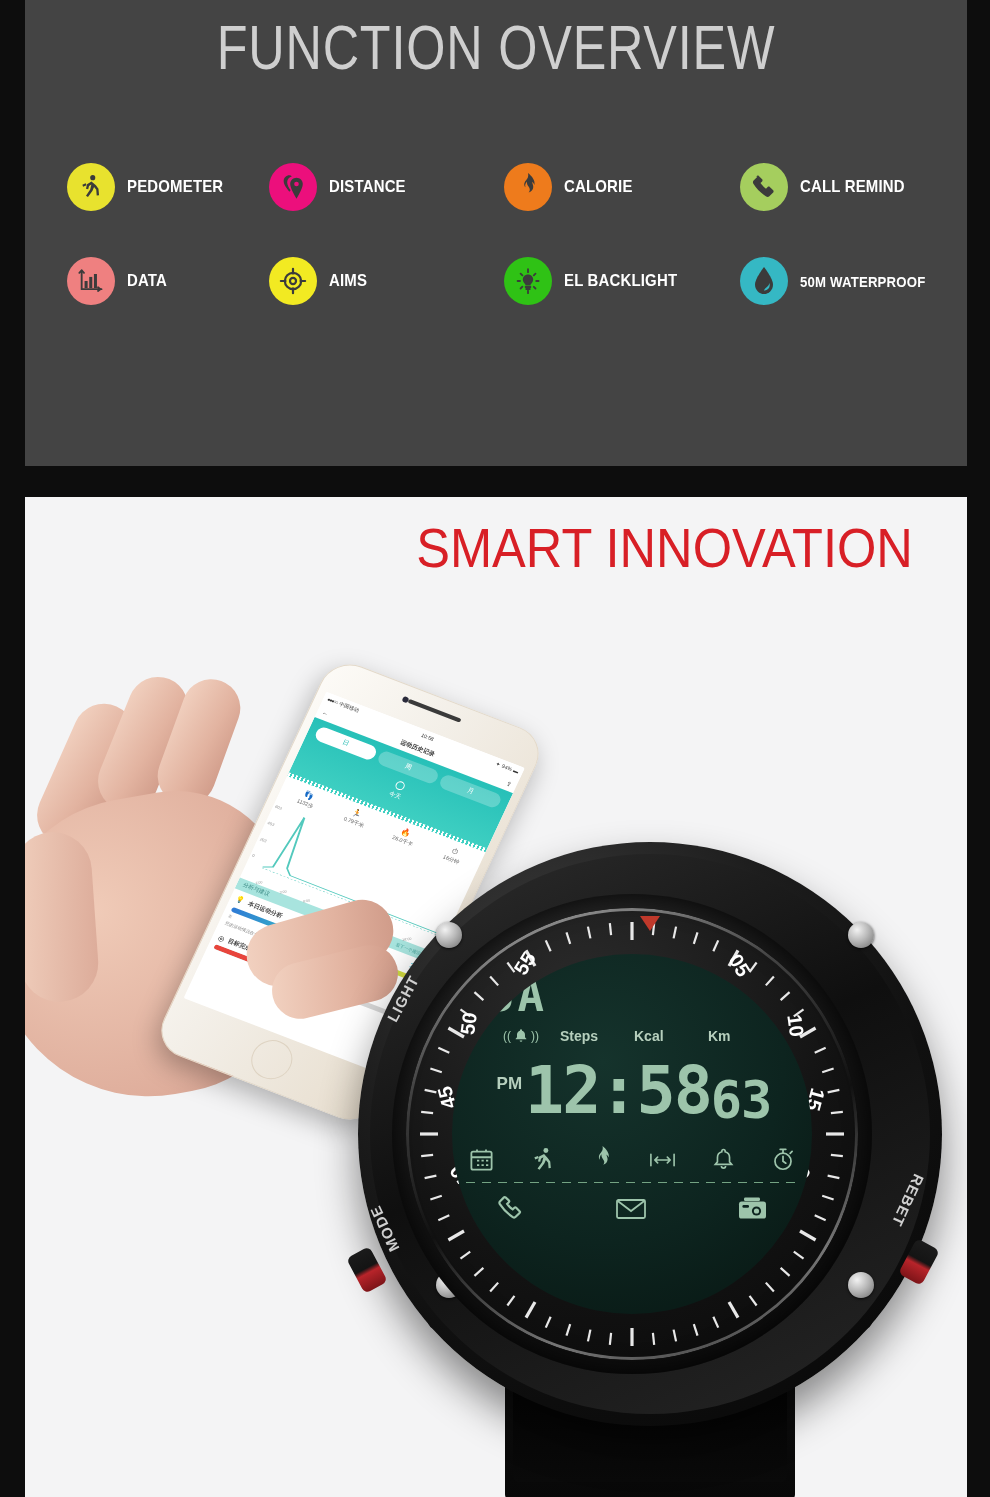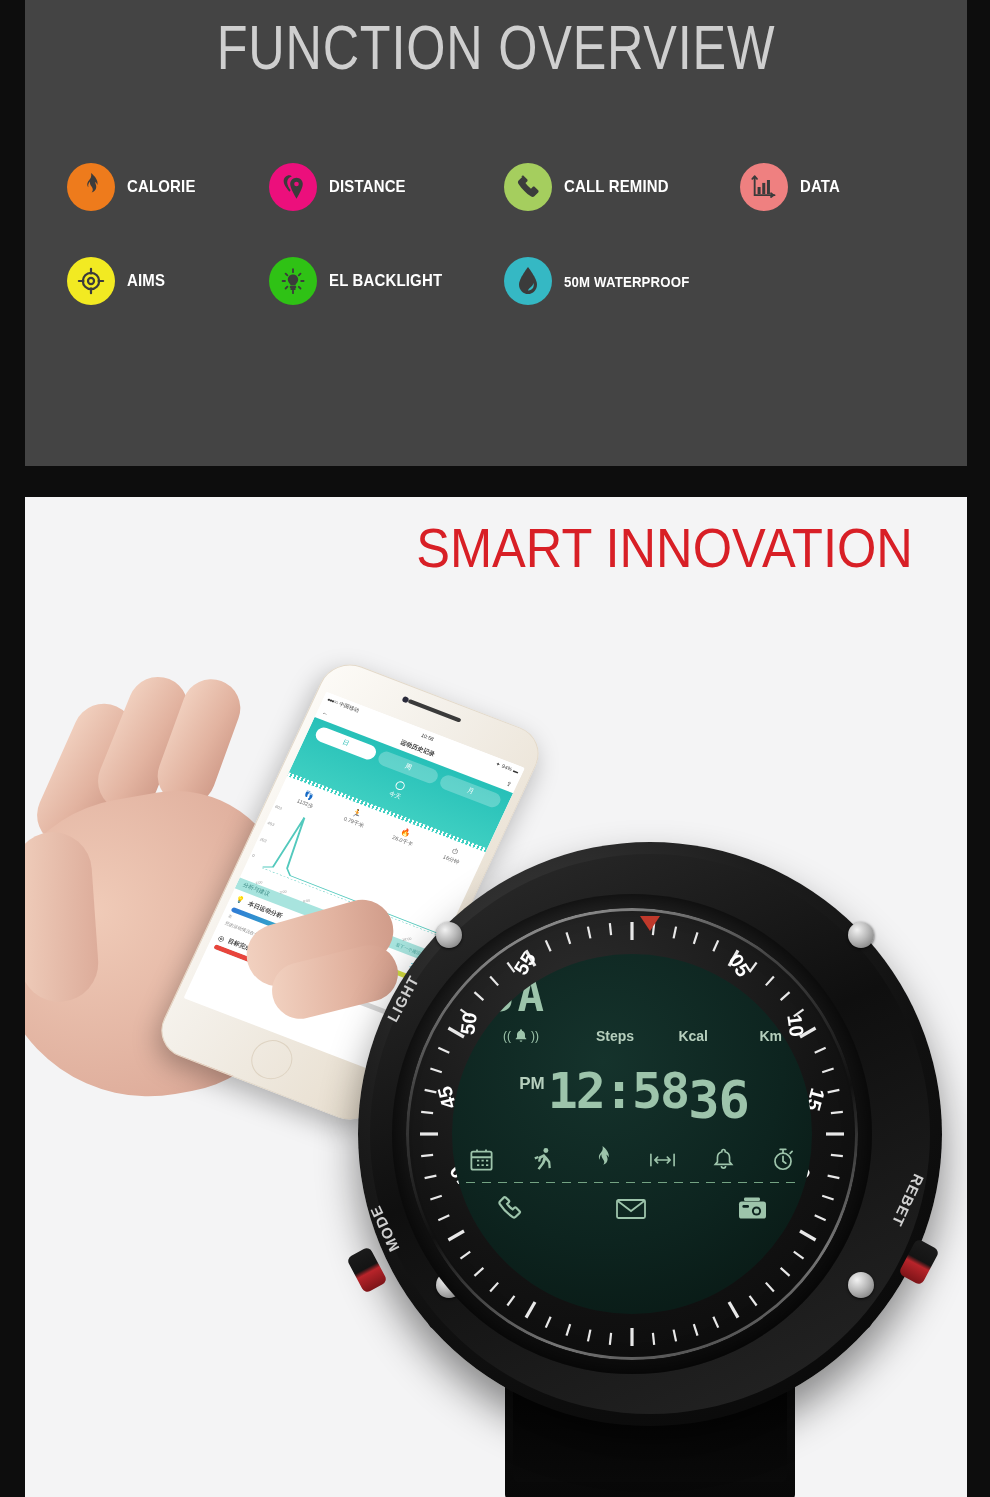--- a/index.html
+++ b/index.html
@@ -214,25 +214,25 @@
   #bt-row { position:absolute; left:2px; right:0; top:22px; display:flex;
             justify-content:flex-start; align-items:center; gap:0; }
   #bt-ic { width:34px; height:34px; border-radius:50%; background:#9dc4ab;
            display:flex; align-items:center; justify-content:center; }
   #sa { font-size:44px; font-weight:700; line-height:40px; letter-spacing:3px;
         color:#9dc4ab; font-family:"DejaVu Sans Mono", monospace; }
   #unit-row { position:absolute; left:0; right:0; top:74px; display:flex;
               align-items:center; padding:0 30px; }
   #bell-cell { width:78px; display:flex; justify-content:center; align-items:center; gap:2px;
                color:#9dc4ab; font-size:11px; }
-  .unit { flex:1; text-align:right; color:#b6cfbd; font-size:14px; font-weight:700; }
+  .unit { flex:1; text-align:left; color:#b6cfbd; font-size:14px; font-weight:700; }
   #time-row { position:absolute; left:0; right:0; top:98px; display:flex;
               align-items:flex-start; justify-content:center; padding-left:4px; }
   #pm { color:#b6cfbd; font-size:17px; font-weight:700; margin-top:22px; margin-right:3px; }
-  #bigtime { color:#9dc4ab; font-size:50px; font-weight:700; line-height:78px;
+  #bigtime { color:#9dc4ab; font-size:65px; font-weight:700; line-height:78px;
              font-family:"DejaVu Sans Mono", monospace; letter-spacing:-2px; }
   #sec { color:#9dc4ab; font-size:52px; font-weight:700; line-height:52px; margin-top:22px;
          font-family:"DejaVu Sans Mono", monospace; letter-spacing:-1px; }
   #ic-row1 { position:absolute; left:16px; right:16px; top:192px; display:flex;
              justify-content:space-between; align-items:center; }
   #dash { position:absolute; left:14px; right:14px; top:228px; height:1px;
           background:repeating-linear-gradient(90deg,#74a383 0 9px, transparent 9px 16px); }
   #ic-row2 { position:absolute; left:44px; right:44px; top:240px; display:flex;
              justify-content:space-between; align-items:center; }
   .dic svg { display:block; }
@@ -256,39 +256,49 @@
 
 <div id="page">
 
   <div id="overview">
 
     <div id="ov-title">FUNCTION OVERVIEW</div>
 
 
     <div id="grid">
 
+      <div class="cell">
+        <span class="ic" style="background:#e8e22e">
+          <svg width="28" height="28" viewBox="0 0 24 24" fill="#3b3b3b">
+            <circle cx="13.5" cy="4" r="2.2"></circle>
+            <path d="M12.4 7.2 8.6 9.6l-.9 4 1.9.4.7-2.9 2-1.2-1 4.2-3.6 5.3 1.7 1.2 3.9-5.4 1.3-3.2 1.9 2.4.4 4.9 2-.2-.5-5.6-2.2-3.1z"></path>
+            <path d="M7.4 8.8 4.6 10l.6 1.8 3-1.2z"></path>
+          </svg>
+        </span>
+        <span class="lbl">PEDOMETER</span>
+      </div>
+
+      <div class="cell">
+        <span class="ic" style="background:#ec0f7c">
+          <svg width="28" height="28" viewBox="0 0 24 24" fill="#3b3b3b">
+            <path d="M9 2C6.2 2 4 4.2 4 7c0 3.6 5 9 5 9s.4-.4 1-1.2C8.5 13 7 10.3 7 8c0-2.4 1.7-4.4 4-4.9C10.4 2.4 9.7 2 9 2z"></path>
+            <path d="M15 4c-3 0-5.4 2.4-5.4 5.4C9.6 13.3 15 22 15 22s5.4-8.7 5.4-12.6C20.4 6.4 18 4 15 4zm0 7.4a2 2 0 1 1 0-4 2 2 0 0 1 0 4z"></path>
+          </svg>
+        </span>
+        <span class="lbl">DISTANCE</span>
+      </div>
 
       <div class="cell">
         <span class="ic" style="background:#ee7b1c">
           <svg width="26" height="28" viewBox="0 0 24 26" fill="#3b3b3b">
             <path d="M12 0c1 4.4-1.3 5.7-2.7 8C8 10 8.4 12.3 9.6 13.3c-.6-2.2.2-4 1.5-5.3-.5 3 1.3 4 2.3 6.2.6 1.4.2 3-.8 3.9 2.3-.4 4.2-2.5 4.3-5 .1-2.3-1.1-3.4-1-5 1 .8 1.7 1.8 2 3C19 7.3 15.8 3 12 0z"></path>
             <path d="M12 26c-4.4 0-7.6-3-7.6-7 0-1.2.3-2.3.8-3.3.2 3.7 2.6 5.8 4.3 6.3-1.1-1.6-1-3.4-.2-4.7.6 2.3 2.7 3.2 3.4 5.2.3.9.2 2-.3 2.8.5.4 1 .6 1.6.7H12z" opacity="0"></path>
           </svg>
         </span>
         <span class="lbl">CALORIE</span>
-      </div>
-
-      <div class="cell">
-        <span class="ic" style="background:#ec0f7c">
-          <svg width="28" height="28" viewBox="0 0 24 24" fill="#3b3b3b">
-            <path d="M9 2C6.2 2 4 4.2 4 7c0 3.6 5 9 5 9s.4-.4 1-1.2C8.5 13 7 10.3 7 8c0-2.4 1.7-4.4 4-4.9C10.4 2.4 9.7 2 9 2z"></path>
-            <path d="M15 4c-3 0-5.4 2.4-5.4 5.4C9.6 13.3 15 22 15 22s5.4-8.7 5.4-12.6C20.4 6.4 18 4 15 4zm0 7.4a2 2 0 1 1 0-4 2 2 0 0 1 0 4z"></path>
-          </svg>
-        </span>
-        <span class="lbl">DISTANCE</span>
       </div>
 
       <div class="cell">
         <span class="ic" style="background:#a5ce5e">
           <svg width="27" height="27" viewBox="0 0 24 24" fill="#3b3b3b">
             <path d="M6.6 2.4 3.2 5.8c-.7.7-.8 1.9-.2 2.8 3 4.6 6.8 8.4 11.4 11.4.9.6 2.1.5 2.8-.2l3.4-3.4c.5-.5.5-1.4 0-1.9l-3-3c-.5-.5-1.4-.5-1.9 0l-1.5 1.5c-1.9-1.3-3.6-3-4.9-4.9l1.5-1.5c.5-.5.5-1.4 0-1.9l-3-3c-.5-.6-1.5-.6-2.2.7z"></path>
           </svg>
         </span>
         <span class="lbl">CALL REMIND</span>
       </div>
@@ -605,21 +615,21 @@
             <span style="font-size:12px">))</span>
           </span>
           <span class="unit">Steps</span>
           <span class="unit">Kcal</span>
           <span class="unit">Km</span>
         </div>
 
         <div id="time-row">
           <span id="pm">PM</span>
           <span id="bigtime">12:58</span>
-          <span id="sec">36</span>
+          <span id="sec">63</span>
         </div>
 
         <div id="ic-row1">
           <span class="dic">
             <svg width="27" height="27" viewBox="0 0 24 24" fill="none" stroke="#9dc4ab" stroke-width="1.6">
               <rect x="3" y="5" width="18" height="16" rx="1.5"></rect>
               <path d="M3 10h18M8 5V3M16 5V3M8 13h2M12 13h2M16 13h2M8 17h2M12 17h2M16 17h2"></path>
             </svg>
           </span>
           <span class="dic">

